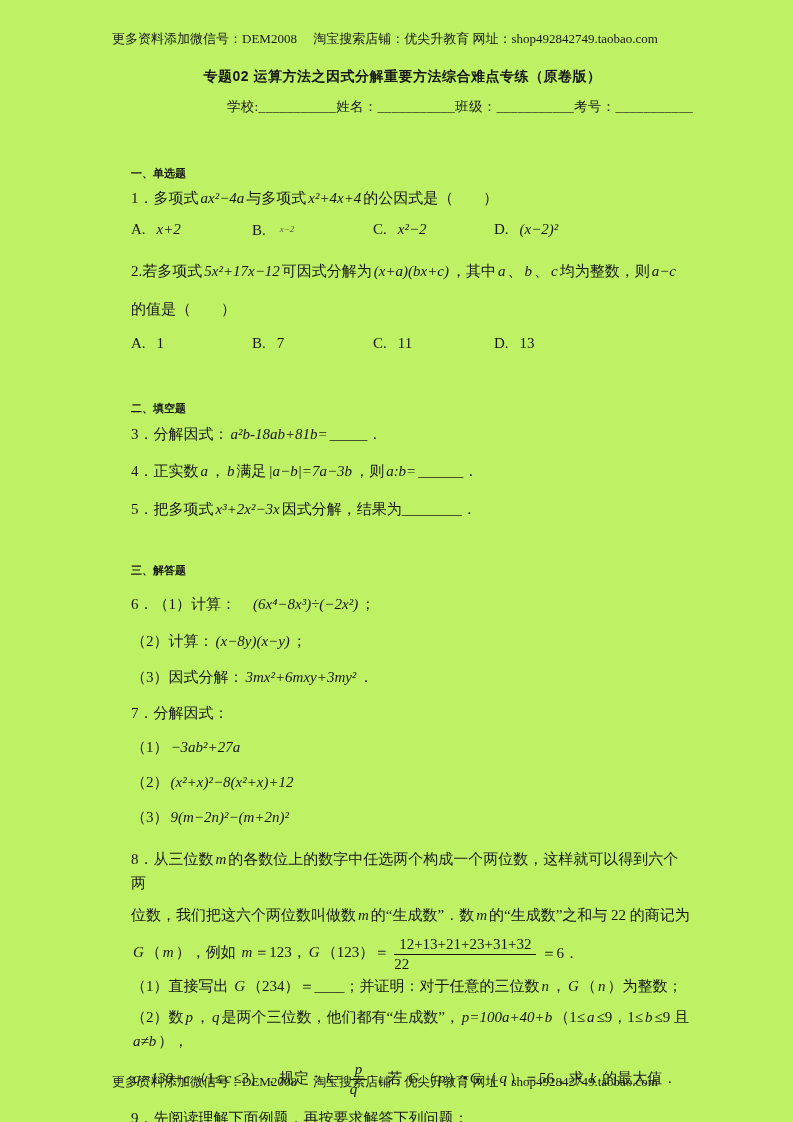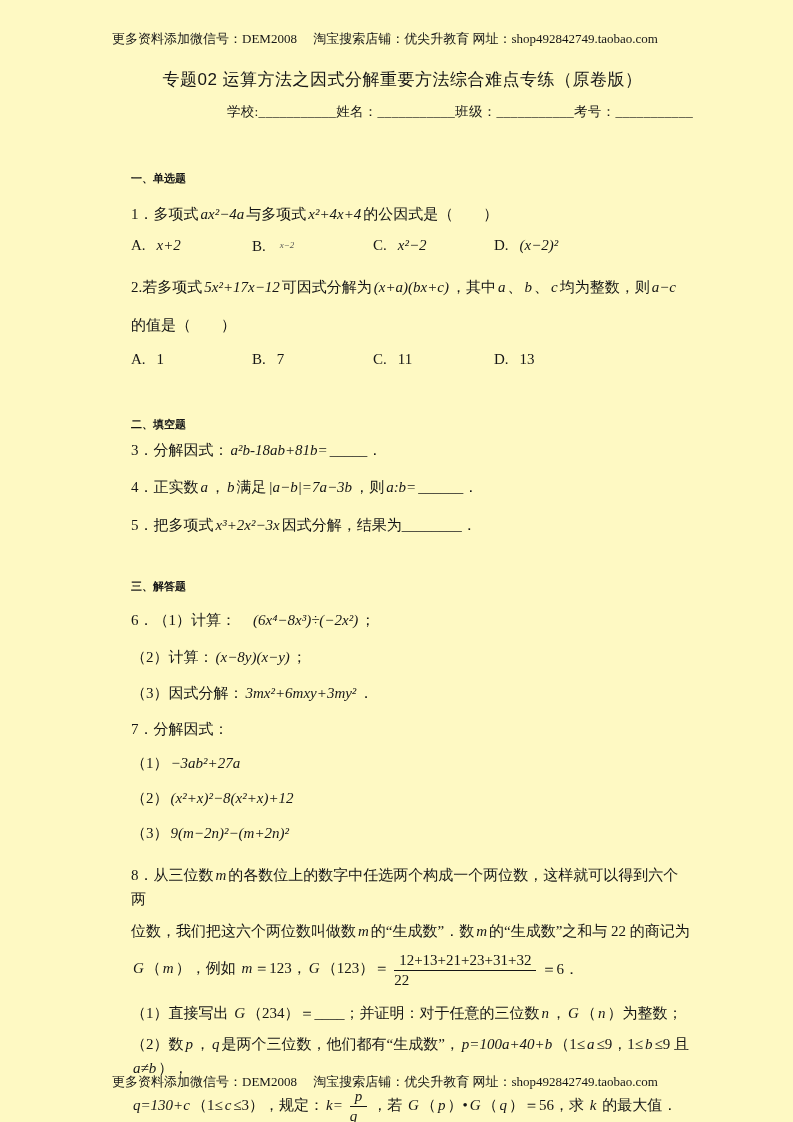--- a/index.html
+++ b/index.html
@@ -1,44 +1,44 @@
 <!DOCTYPE html>
 <html><head>
 <meta charset="utf-8">
 <style>
   html,body{margin:0;padding:0;background:#fff;}
   .page{
-    width:793px;height:1122px;position:relative;background:#fef9c3;color:#161616;
+    width:793px;height:1122px;position:relative;background:#bef264;color:#161616;
     font-family:"Liberation Serif","DejaVu Serif",serif;
     box-sizing:border-box;padding:30px 100px 0 112px;overflow:hidden;
   }
   .hdr{font-size:13px;line-height:1.35;white-space:nowrap;}
   .title{
     margin:20px 0 0;text-align:center;
     font-family:"Liberation Sans","DejaVu Sans",sans-serif;
-    font-size:17px;font-weight:400;letter-spacing:.5px;white-space:nowrap;
+    font-size:14px;font-weight:700;letter-spacing:.5px;white-space:nowrap;
   }
   .info{margin:11px 0 0;text-align:right;font-size:13.5px;line-height:1.5;letter-spacing:.3px;}
   .content{margin-left:19px;font-size:15px;line-height:24px;}
   .sec{
     font-family:"Liberation Sans","DejaVu Sans",sans-serif;
     font-size:11px;font-weight:700;margin:0;line-height:24px;
   }
   .row{margin:0;line-height:24px;}
   .math{font-style:italic;font-family:"Liberation Serif","DejaVu Serif",serif;margin:0 2px;}
   .small{font-size:9px;color:#555;vertical-align:3px;margin-left:5px;}
   .opts{display:flex;}
   .opt{width:121px;}
   .opt:last-child{width:auto;}
   .olabel{margin-right:9px;}
   .ans{margin:0 2px;}
   .frac{display:inline-block;vertical-align:middle;text-align:left;margin:0 5px;line-height:1.25;}
   .fnum{display:block;border-bottom:1.4px solid #161616;padding:0 5px;}
   .fden{display:block;}
-  .mt2{margin-top:2px}.mt4{margin-top:12px}.mt7{margin-top:7px}.mt8{margin-top:8px}
+  .mt2{margin-top:2px}.mt4{margin-top:1px}.mt7{margin-top:7px}.mt8{margin-top:8px}
   .mt10{margin-top:10px}.mt11{margin-top:11px}.mt12{margin-top:12px}.mt13{margin-top:13px}
   .mt14{margin-top:14px}.mt17{margin-top:17px}.mt18{margin-top:18px}.mt21{margin-top:37px}.mt41{margin-top:41px}.mt44{margin-top:44px}
   .footer{position:absolute;left:112px;top:1073px;font-size:13px;white-space:nowrap;}
 </style>
 </head>
 <body>
 
 <div class="page">
 
   <div class="hdr">更多资料添加微信号：DEM2008　 淘宝搜索店铺：优尖升教育 网址：shop492842749.taobao.com</div>

